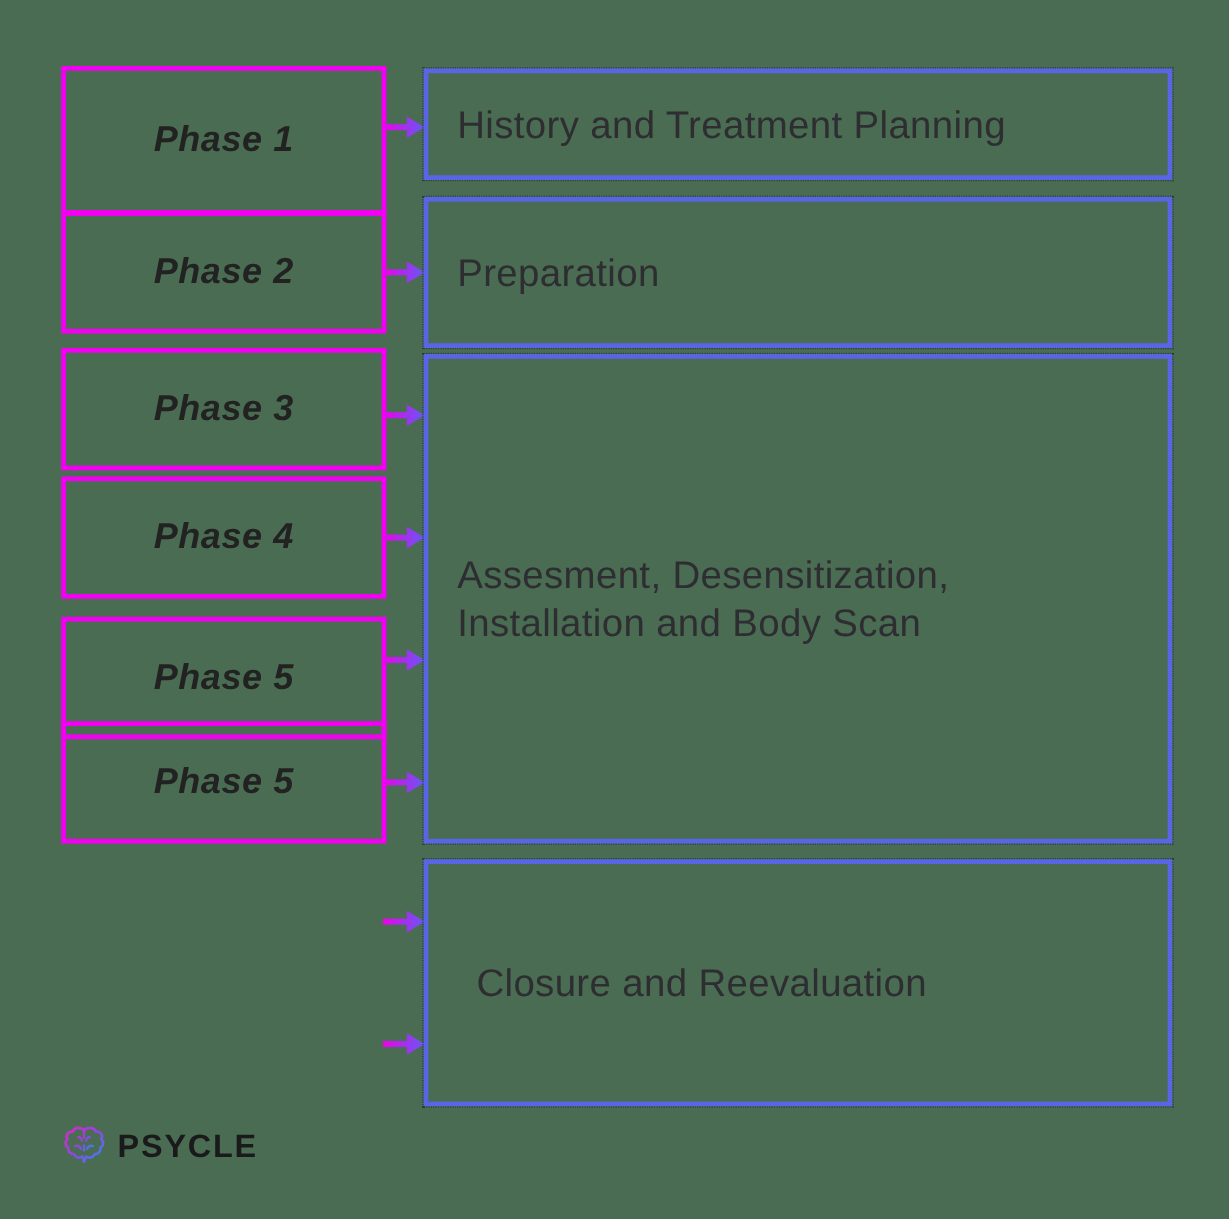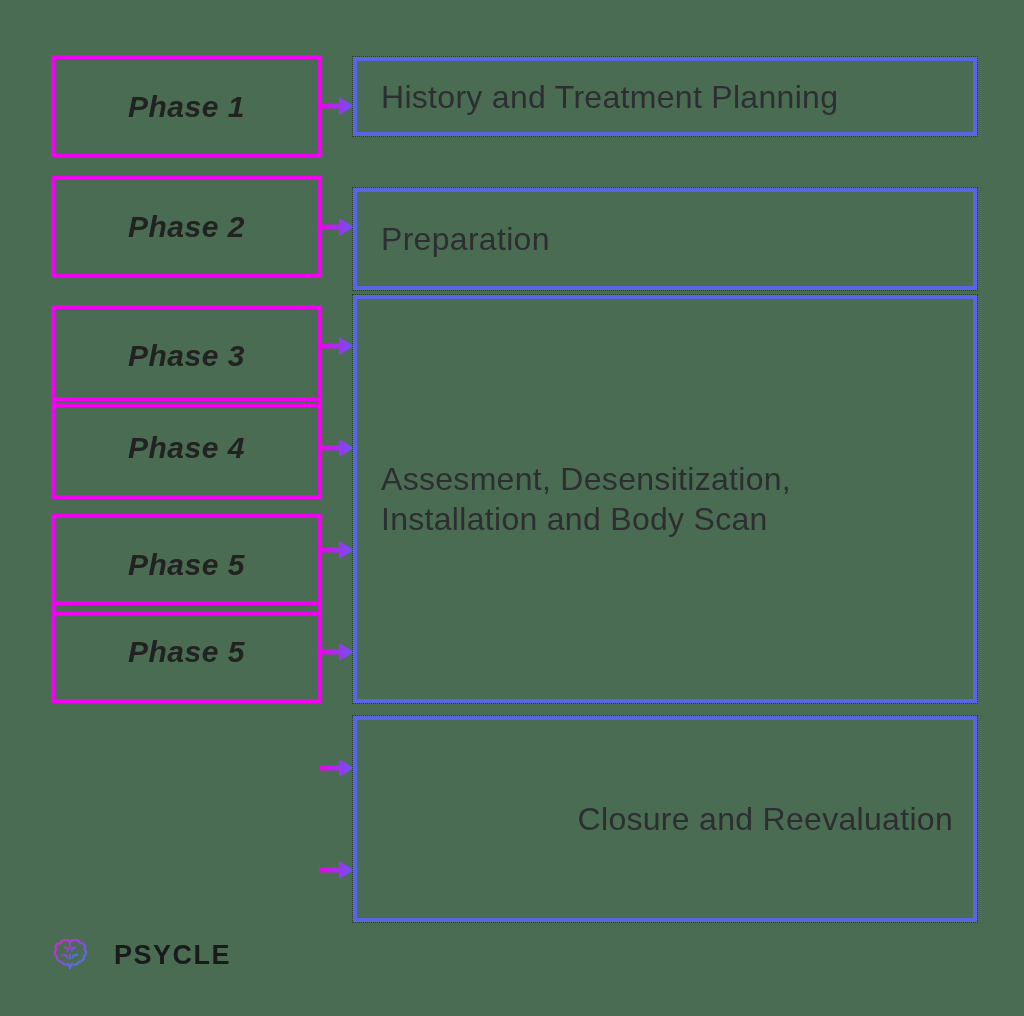--- a/index.html
+++ b/index.html
@@ -32,29 +32,29 @@
     outline:1px dotted rgba(10,10,10,.45);
     display:flex;align-items:center;
     padding:0 20px 0 24px;
   }
   .desc-text{
     font-size:32px;line-height:1.25;
     color:var(--description-text,#2e2e32);
     letter-spacing:.3px;
   }
   .desc-box.big{}
-  .desc-box.closure{padding-left:20px;justify-content:flex-end;}
+  .desc-box.closure{padding-left:40px;}
   
   .arrow{
     position:absolute;left:319px;width:36px;height:24px;
   }
   
   .logo{
     position:absolute;left:50px;top:934px;
-    display:flex;align-items:center;gap:24px;
+    display:flex;align-items:center;gap:8px;
   }
   .logo-icon{width:40px;height:42px;}
   .logo-text{
     font-size:27px;font-weight:bold;
     color:var(--logo-text-color,#1a1a1c);
     letter-spacing:1.5px;
   }
   .defs-holder{position:absolute;width:0;height:0;overflow:hidden;}
   #gar stop.s1, #gbrain stop.s1 {stop-color:var(--arrow-gradient-start,#ee00ee);}
   #gar stop.s2 {stop-color:var(--arrow-gradient-end,#5f5cf0);}
@@ -74,27 +74,27 @@
         <stop class="s2" offset="1"></stop>
       </linearGradient>
       <linearGradient id="gbrain" x1="0" y1="0" x2="1" y2="1">
         <stop class="b1" offset="0"></stop>
         <stop class="b2" offset="0.5"></stop>
         <stop class="b3" offset="1"></stop>
       </linearGradient>
     </defs>
   </svg>
 
-  <div class="phase-box" style="top:55px;height:103px">
+  <div class="phase-box" style="top:55px;height:124px">
     <span class="phase-label">Phase 1</span>
   </div>
   <div class="phase-box" style="top:176px;height:102px">
     <span class="phase-label">Phase 2</span>
   </div>
-  <div class="phase-box" style="top:305px;height:102px">
+  <div class="phase-box" style="top:290px;height:102px">
     <span class="phase-label">Phase 3</span>
   </div>
   <div class="phase-box" style="top:397px;height:102px">
     <span class="phase-label">Phase 4</span>
   </div>
   <div class="phase-box" style="top:514px;height:102px">
     <span class="phase-label">Phase 5</span>
   </div>
   <div class="phase-box" style="top:601px;height:102px">
     <span class="phase-label">Phase 5</span>
@@ -126,24 +126,24 @@
     </svg>
   <svg class="arrow" style="top:756px" viewBox="0 0 36 24">
       <rect x="0" y="9.5" width="23" height="5" fill="url(#gar)"></rect>
       <polygon points="20,3 35,12 20,21" fill="url(#gar)"></polygon>
     </svg>
   <svg class="arrow" style="top:858px" viewBox="0 0 36 24">
       <rect x="0" y="9.5" width="23" height="5" fill="url(#gar)"></rect>
       <polygon points="20,3 35,12 20,21" fill="url(#gar)"></polygon>
     </svg>
 
-  <div class="desc-box" style="top:57px;height:79px">
+  <div class="desc-box" style="top:57px;height:93px">
     <span class="desc-text">History and Treatment Planning</span>
   </div>
-  <div class="desc-box" style="top:188px;height:102px">
+  <div class="desc-box" style="top:164px;height:126px">
     <span class="desc-text">Preparation</span>
   </div>
   <div class="desc-box big" style="top:295px;height:408px">
     <span class="desc-text">Assesment, Desensitization, Installation and Body Scan</span>
   </div>
   <div class="desc-box closure" style="top:716px;height:206px">
     <span class="desc-text">Closure and Reevaluation</span>
   </div>
 
   <div class="logo">

